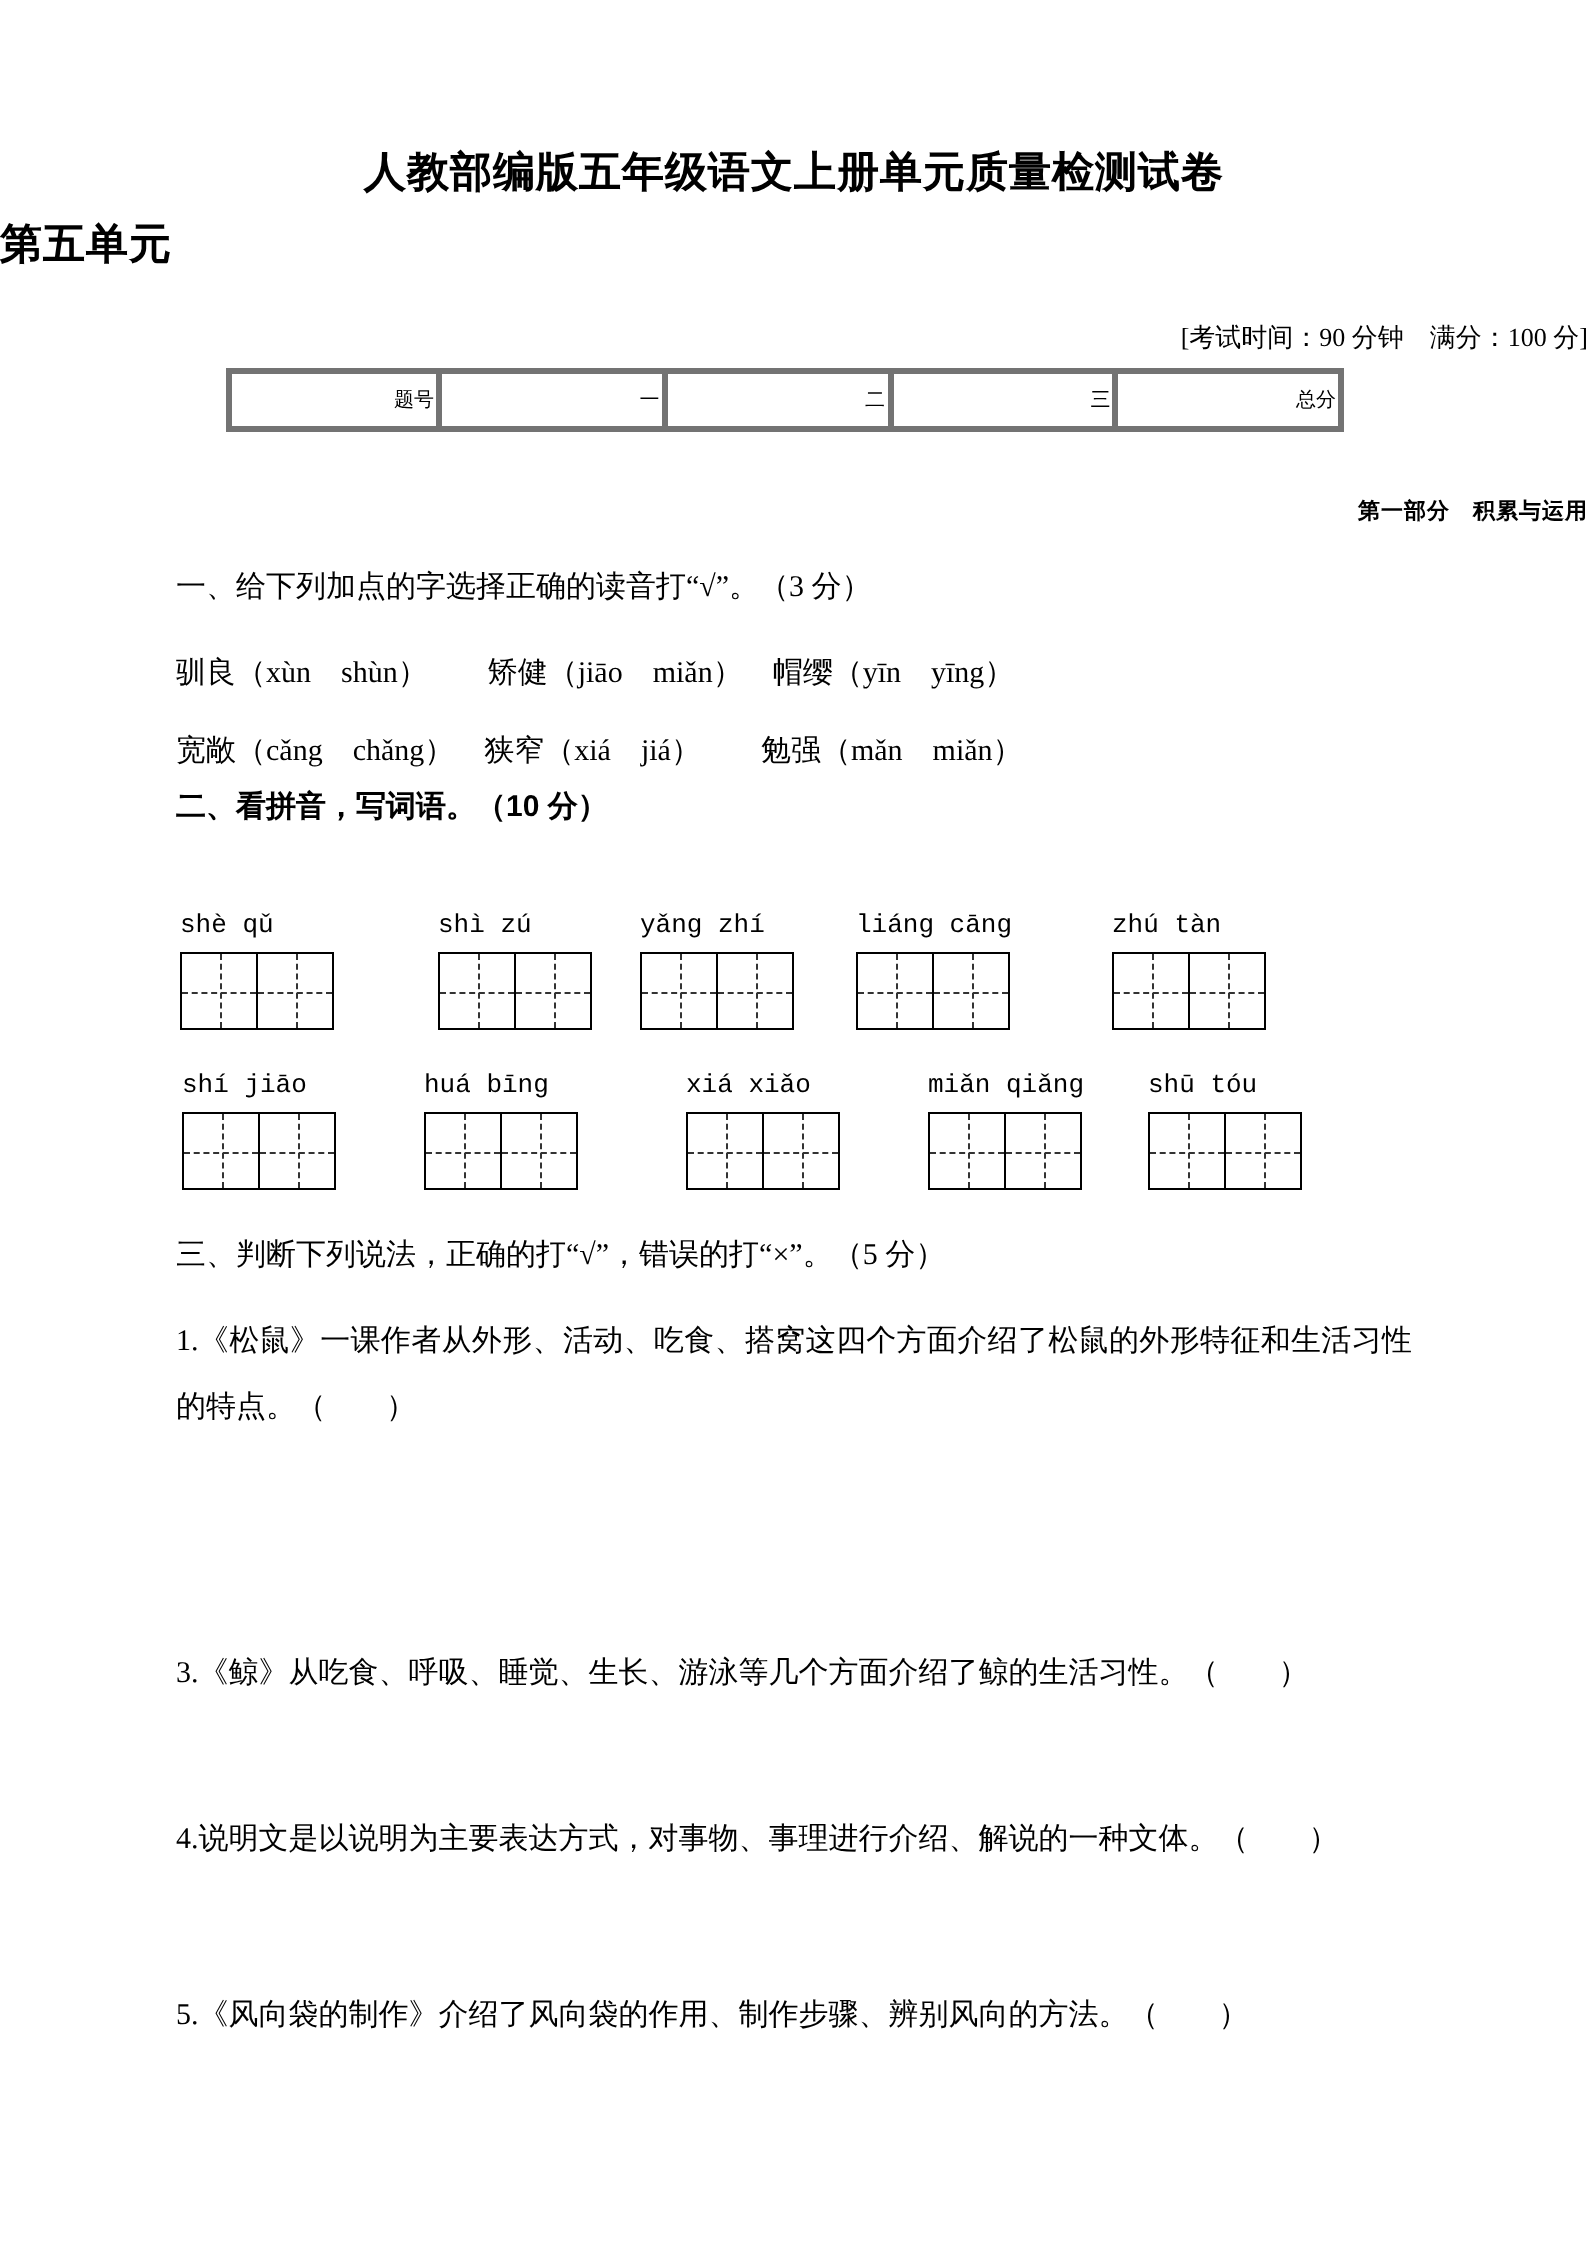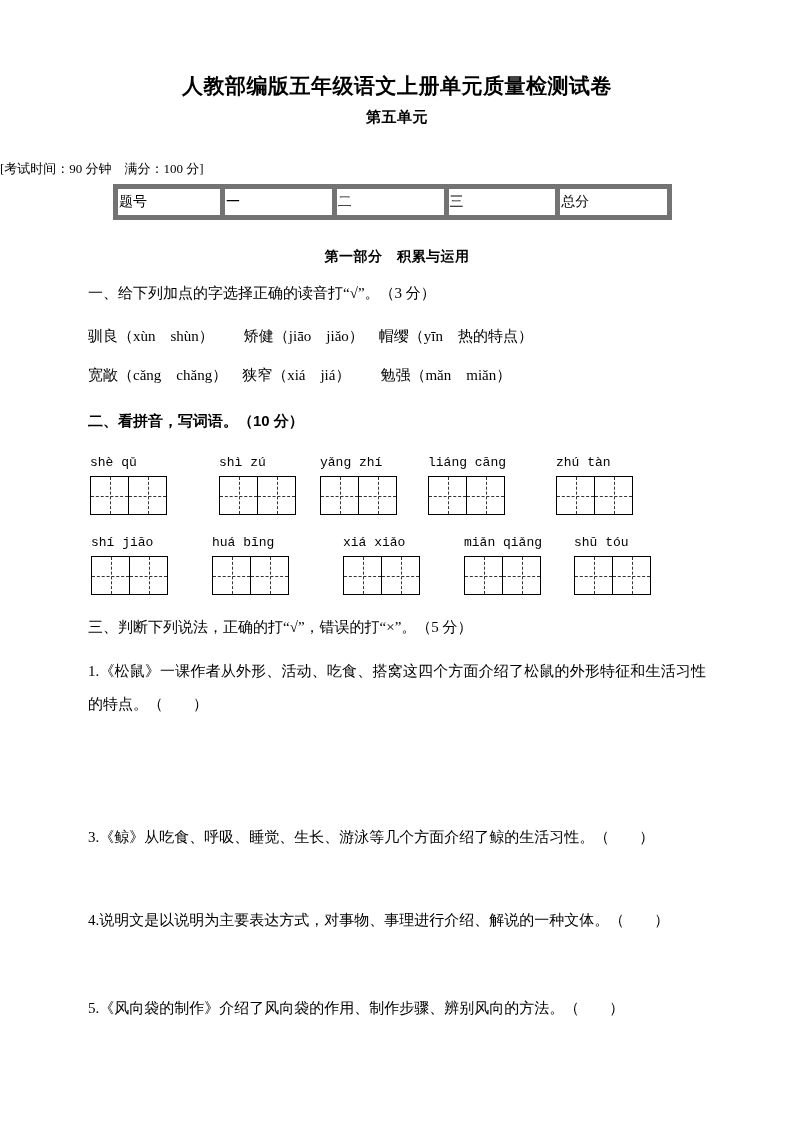--- a/index.html
+++ b/index.html
@@ -32,61 +32,61 @@
     text-align: center;
     font-size: 21px;
     font-weight: bold;
     letter-spacing: 0.5px;
     font-family: "Liberation Sans", "DejaVu Sans", sans-serif;
   }
   .sub-title {
     position: absolute;
     left: 0; top: 108px;
     width: 794px;
-    text-align: center;
-    font-size: 15px;
+    text-align: left;
+    font-size: 21px;
     font-weight: bold;
     letter-spacing: 0.5px;
     font-family: "Liberation Sans", "DejaVu Sans", sans-serif;
   }
   .exam-info {
     position: absolute;
     left: 0; top: 160px;
     width: 794px;
-    text-align: left;
+    text-align: right;
     font-size: 13px;
     font-family: "Liberation Serif", "DejaVu Serif", serif;
   }
 
   
   .score-table {
     position: absolute;
     left: 113px;
     top: 184px;
     width: 559px;
     border-collapse: collapse;
     table-layout: fixed;
   }
   .score-table td {
-    border: 5px solid #737373;
+    border: 3px solid #737373;
     height: 24px;
-    text-align: left;
+    text-align: right;
     vertical-align: middle;
-    font-size: 14px;
+    font-size: 10px;
     font-family: "Liberation Serif", "DejaVu Serif", serif;
   }
   .score-table td.label-col { width: 100px; }
 
   
   .part-heading {
     position: absolute;
     left: 0; top: 248px;
     width: 794px;
-    text-align: center;
-    font-size: 14px;
+    text-align: right;
+    font-size: 11px;
     font-weight: bold;
     font-family: "Liberation Sans", "DejaVu Sans", sans-serif;
     letter-spacing: 0.5px;
   }
 
   
   .q-head {
     position: absolute;
     left: 88px;
     font-size: 15px;
@@ -172,24 +172,24 @@
         <td>二</td>
         <td>三</td>
         <td>总分</td>
       </tr>
     </tbody>
   </table>
 
   <div class="part-heading">第一部分　积累与运用</div>
 
   <div class="q-head" style="top:284px;">一、给下列加点的字选择正确的读音打“√”。（3 分）</div>
-  <div class="pinyin-line" style="top:327px;">驯良（xùn　shùn）　　矫健（jiāo　jiǎo）　帽缨（yīn　热的特点）</div>
+  <div class="pinyin-line" style="top:327px;">驯良（xùn　shùn）　　矫健（jiāo　miǎn）　帽缨（yīn　yīng）</div>
   <div class="pinyin-line" style="top:366px;">宽敞（cǎng　chǎng）　狭窄（xiá　jiá）　　勉强（mǎn　miǎn）</div>
 
-  <div class="q-head bold" style="top:412px;">二、看拼音，写词语。（10 分）</div>
+  <div class="q-head bold" style="top:394px;">二、看拼音，写词语。（10 分）</div>
 
   <div class="grid-row" id="grid-row-1" style="top:452px;">
       <div class="grid-group" style="left: 90px;">
         <div class="grid-label">shè qǔ</div>
         <div class="tianzi">
           <div class="cell"></div>
           <div class="cell"></div>
         </div>
       </div>
       <div class="grid-group" style="left: 219px;">

